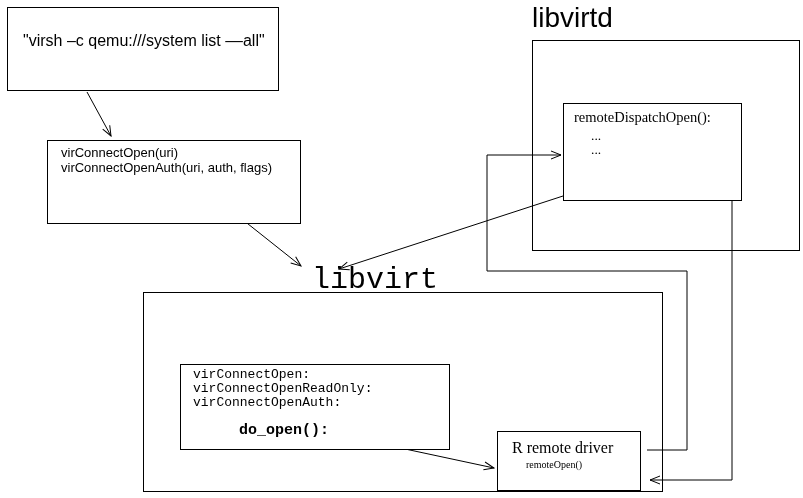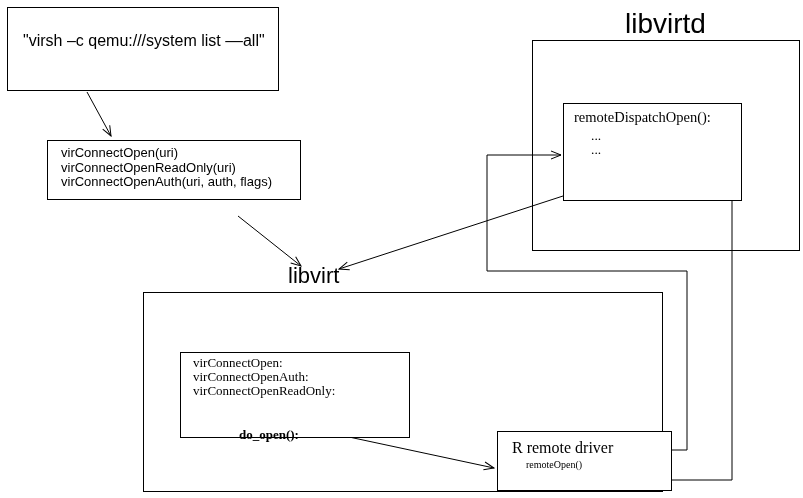--- a/index.html
+++ b/index.html
@@ -11,44 +11,44 @@
   .box {
     position:absolute; border:1px solid #000; background:#fff;
     box-sizing:border-box;
   }
   
   .box.hollow { background:transparent; }
 
   #virsh-box    { left:7px;   top:7px;   width:272px; height:84px; }
   #virsh-text   { padding:24px 0 0 15px; font-size:16px; white-space:nowrap; }
 
-  #api-box      { left:47px;  top:140px; width:254px; height:60px; }
+  #api-box      { left:47px;  top:140px; width:254px; height:84px; }
   .api-line     { padding-left:13px; font-size:13px; line-height:14.5px; white-space:nowrap; }
   #api-box .first { padding-top:5px; }
 
-  #libvirtd-label { position:absolute; left:532px; top:8px; width:267px;
-                    text-align:center; font-size:28px; }
+  #libvirtd-label { position:absolute; left:532px; top:2px; width:267px;
+                    text-align:left; font-size:28px; }
   #libvirtd-box { left:532px; top:40px;  width:268px; height:211px; }
 
   #dispatch-box { left:563px; top:103px; width:179px; height:98px;
                   font-family:"Liberation Serif", serif; }
   #dispatch-title { padding:5px 0 3px 10px; font-size:14.5px; white-space:nowrap; }
   .dispatch-line  { padding-left:27px; font-size:13.5px; line-height:13.5px; white-space:nowrap; }
 
-  #libvirt-label { position:absolute; left:288px; top:263px; font-size:22px; }
+  #libvirt-label { position:absolute; left:312px; top:263px; font-size:30px;font-family:Liberation Mono, monospace; }
   #libvirt-box  { left:143px; top:292px; width:520px; height:200px; }
 
-  #open-box     { left:180px; top:352px; width:230px; height:86px;
-                  font-family:Liberation Serif, serif; }
+  #open-box     { left:180px; top:364px; width:270px; height:86px;
+                  font-family:Liberation Mono, monospace; }
   .open-line    { padding-left:12px; font-size:13px; line-height:14px; white-space:nowrap; }
   #open-box .first { padding-top:3px; }
-  #open-call    { padding-left:58px; font-size:13px; line-height:14px;
-                  margin-top:30px; font-weight:bold; white-space:nowrap; }
+  #open-call    { padding-left:58px; font-size:15px; line-height:14px;
+                  margin-top:14px; font-weight:bold; white-space:nowrap; }
 
-  #remote-box   { left:497px; top:431px; width:175px; height:60px;
+  #remote-box   { left:497px; top:431px; width:144px; height:60px;
                   font-family:"Liberation Serif", serif; }
   #remote-title { padding:7px 0 0 14px; font-size:16px; white-space:nowrap; }
   #remote-call  { padding:2px 0 0 28px; font-size:10px; white-space:nowrap; }
 
   #wires { position:absolute; left:0; top:0; width:803px; height:498px;
            pointer-events:none; }
   #wires path { fill:none; stroke:#000; stroke-width:1; }
 </style>
 </head>
 <body>
@@ -68,40 +68,39 @@
     <path d="M732,200 L732,480 L650,480" marker-end="url(#ah)"></path>
     <path d="M349,437 L494,468" marker-end="url(#ah)"></path>
   </svg>
 
   <div class="box" id="virsh-box">
     <div id="virsh-text">"virsh –c qemu:///system list ––all"</div>
   </div>
 
   <div class="box" id="api-box">
     <div class="api-line first">virConnectOpen(uri)</div>
-    <div class="api-line">virConnectOpenReadOnly(uri)</div>
     <div class="api-line">virConnectOpenAuth(uri, auth, flags)</div>
   </div>
 
   <div id="libvirtd-label">libvirtd</div>
   <div class="box hollow" id="libvirtd-box"></div>
 
   <div class="box" id="dispatch-box">
     <div id="dispatch-title">remoteDispatchOpen():</div>
     <div class="dispatch-line">...</div>
     <div class="dispatch-line">...</div>
   </div>
 
   <div id="libvirt-label">libvirt</div>
   <div class="box hollow" id="libvirt-box"></div>
 
   <div class="box" id="open-box">
     <div class="open-line first">virConnectOpen:</div>
+    <div class="open-line">virConnectOpenReadOnly:</div>
     <div class="open-line">virConnectOpenAuth:</div>
-    <div class="open-line">virConnectOpenReadOnly:</div>
     <div id="open-call">do_open():</div>
   </div>
 
   <div class="box" id="remote-box">
     <div id="remote-title">R remote driver</div>
     <div id="remote-call">remoteOpen()</div>
   </div>
 
 </div>
 

